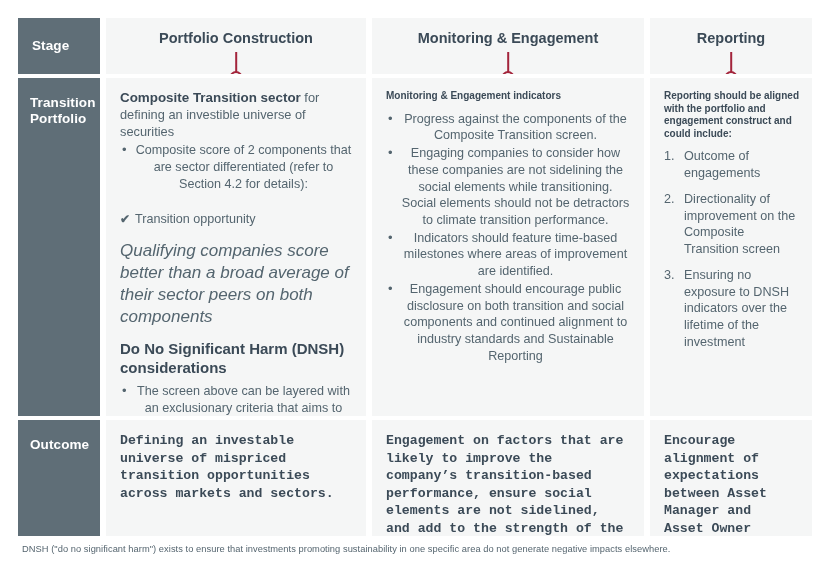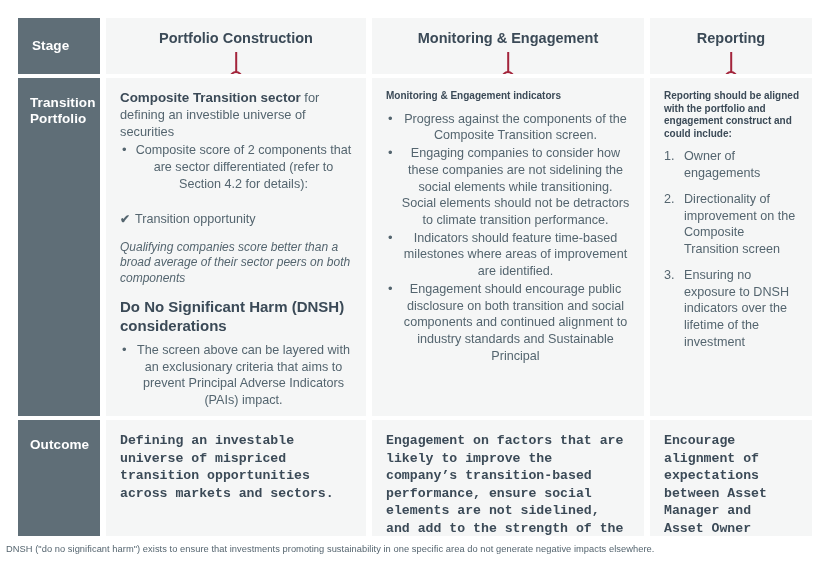--- a/index.html
+++ b/index.html
@@ -136,21 +136,21 @@
   }
   .subhead {
     font-weight: bold;
     font-size: 15px;
     color: #3b4a57;
     line-height: 1.25;
     margin: 12px 0 6px 0;
   }
   .note-italic {
     font-style: italic;
-    font-size: 12px;
+    font-size: 17px;
     color: #54656f;
     line-height: 1.3;
     margin: 11px 0 0 0;
   }
 
   ul.bul {
     list-style: none;
     margin: 2px 0 0 0;
     padding: 0;
     text-align: center;
@@ -216,21 +216,21 @@
     padding: 12px 14px 10px 14px;
     font-weight: bold;
     font-size: 13.2px;
     line-height: 1.33;
     color: #3b4a57;
     font-family: Liberation Mono, monospace;
   }
 
   .footnote {
     position: absolute;
-    left: 6px;
+    left: 22px;
     top: 543px;
     width: 790px;
     font-size: 9.3px;
     line-height: 1.3;
     color: #55656f;
     letter-spacing: .05px;
   }
 </style>
 </head>
 <body>
@@ -287,28 +287,28 @@
         <li>The screen above can be layered with an exclusionary criteria that aims to prevent Principal Adverse Indicators (PAIs) impact.</li>
       </ul>
     </div>
 
     <div class="cell body-cell">
       <p class="lead-block">Monitoring &amp; Engagement indicators</p>
       <ul class="bul">
         <li>Progress against the components of the Composite Transition screen.</li>
         <li>Engaging companies to consider how these companies are not sidelining the social elements while transitioning. Social elements should not be detractors to climate transition performance.</li>
         <li>Indicators should feature time-based milestones where areas of improvement are identified.</li>
-        <li>Engagement should encourage public disclosure on both transition and social components and continued alignment to industry standards and Sustainable Principal</li>
+        <li>Engagement should encourage public disclosure on both transition and social components and continued alignment to industry standards and Sustainable Reporting</li>
       </ul>
     </div>
 
     <div class="cell body-cell narrow">
       <p class="lead-block">Reporting should be aligned with the portfolio and engagement construct and could include:</p>
       <ol class="num">
-        <li>Owner of engagements</li>
+        <li>Outcome of engagements</li>
         <li>Directionality of improvement on the Composite Transition screen</li>
         <li>Ensuring no exposure to DNSH indicators over the lifetime of the investment</li>
       </ol>
     </div>
 
     <div class="cell stage-cell">
       <span class="stage-label">Outcome</span>
     </div>
 
     <div class="cell outcome-cell">Defining an investable universe of mispriced transition opportunities across markets and sectors.</div>

